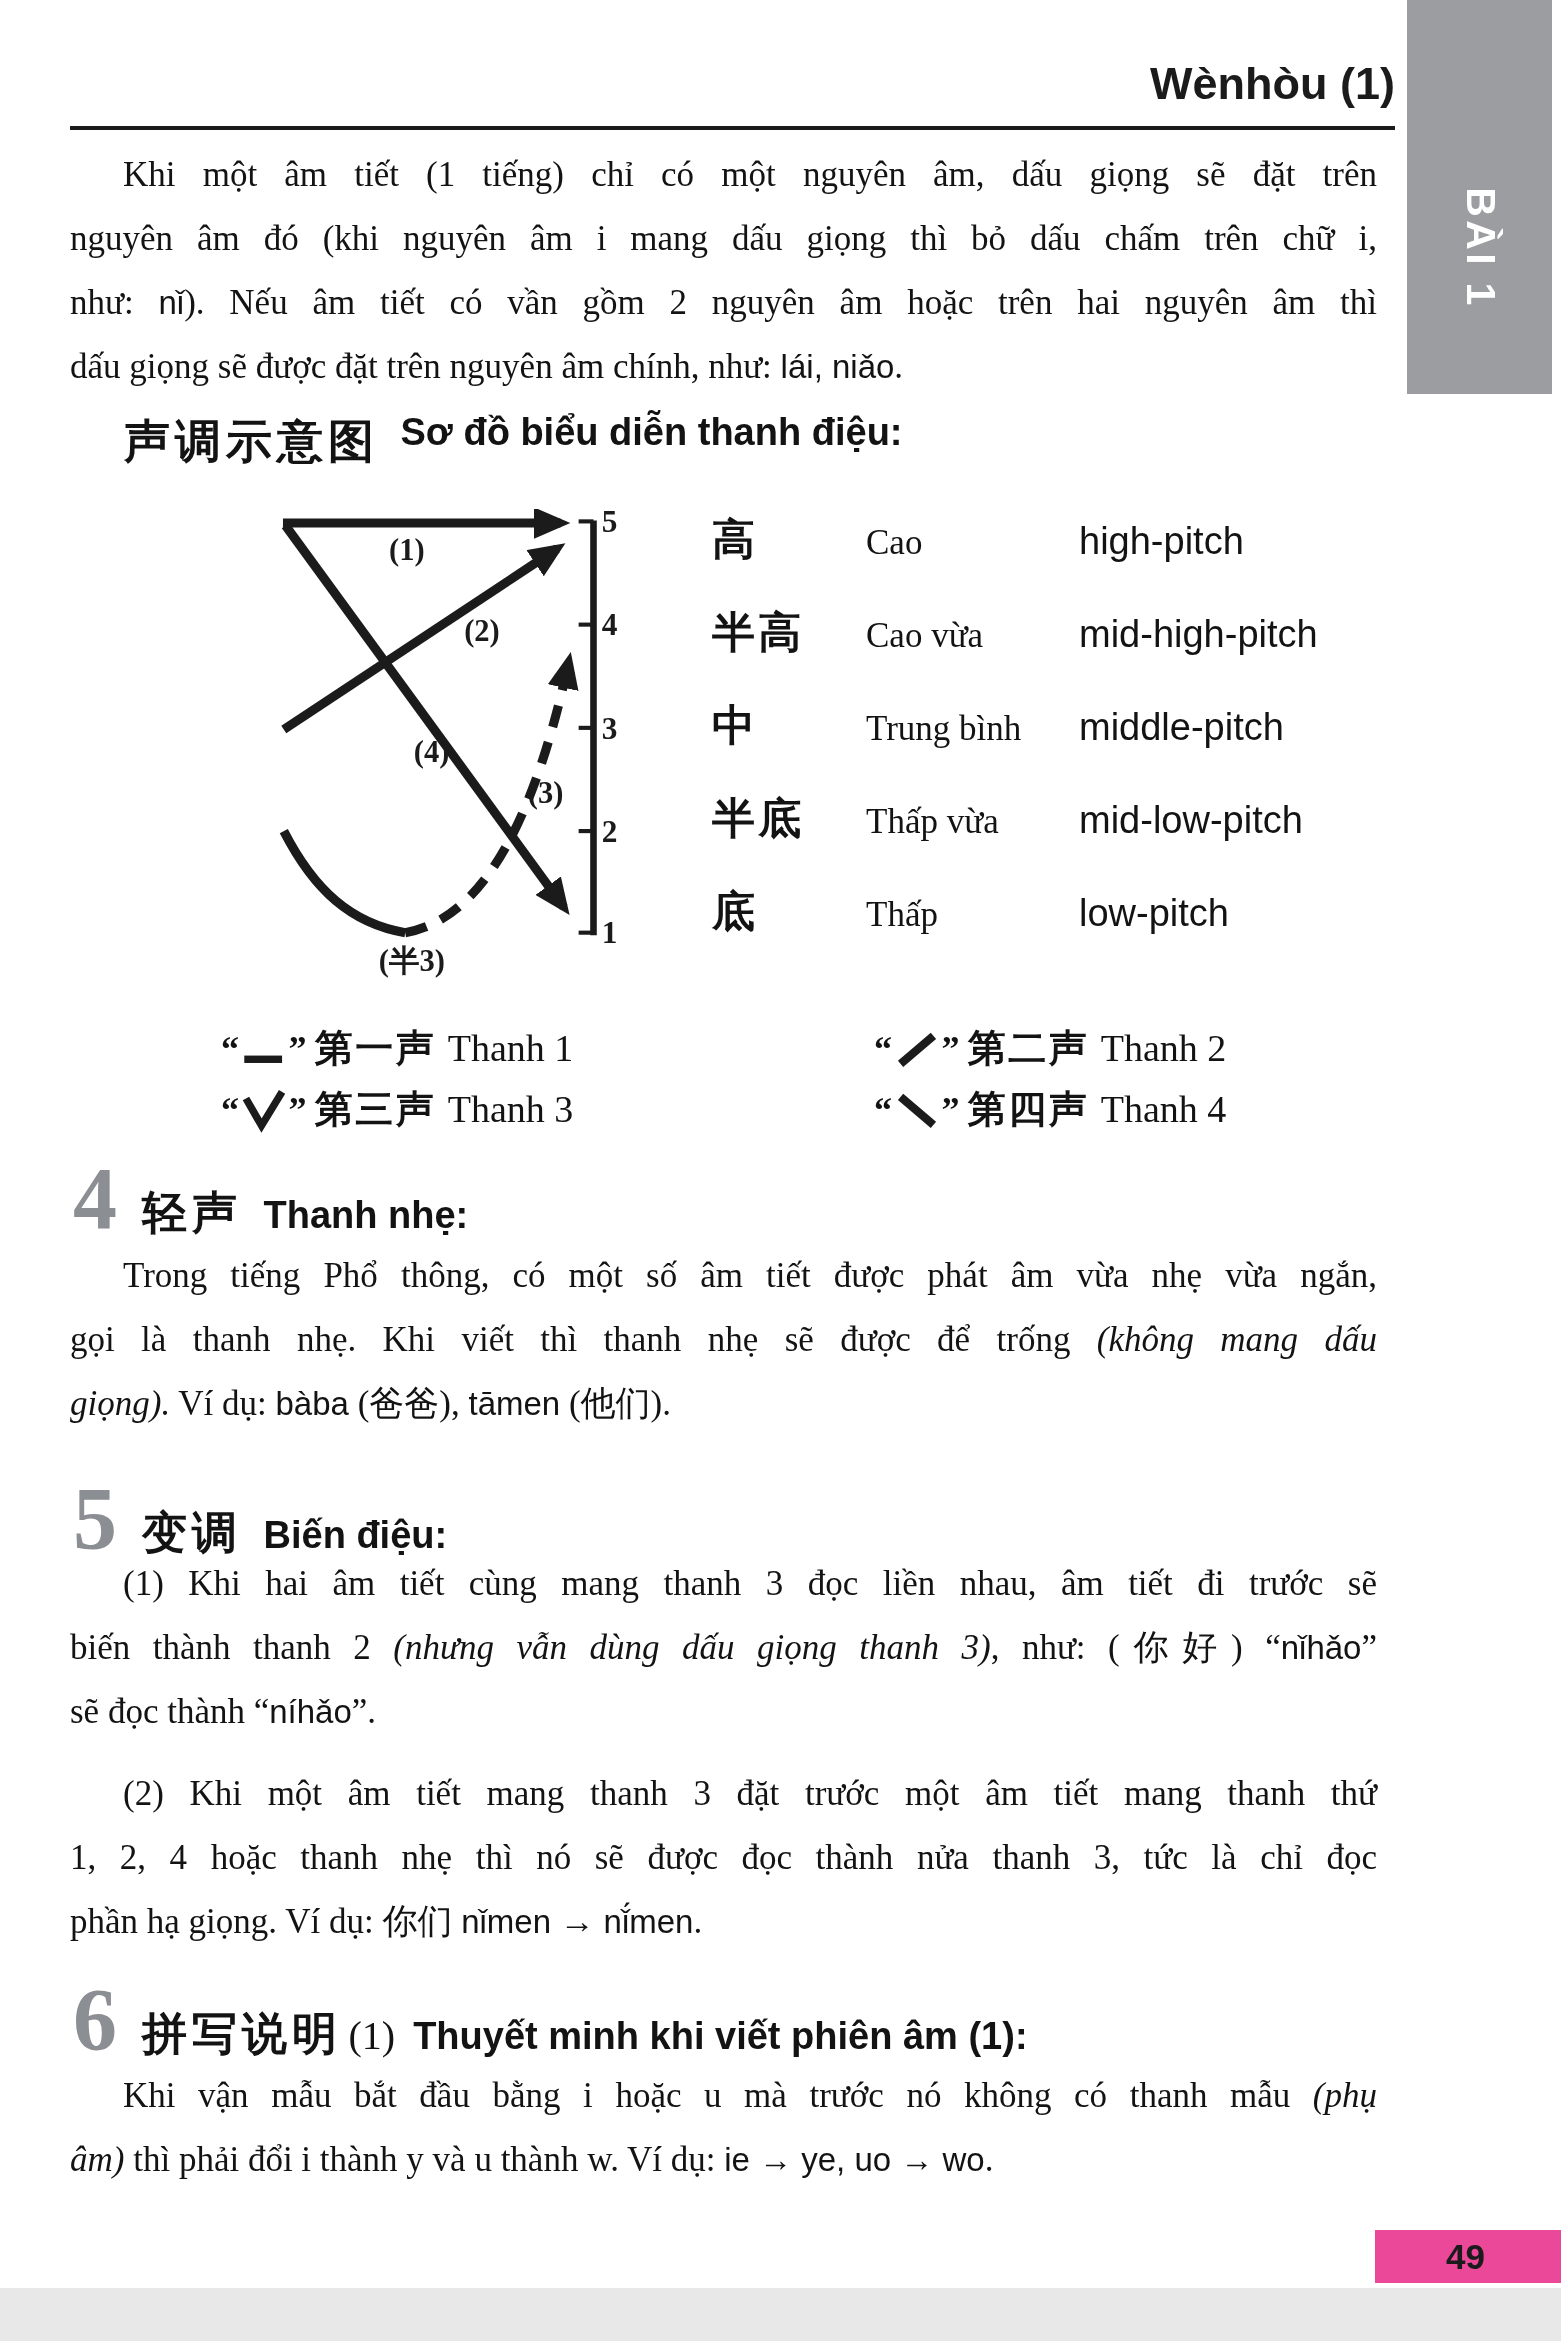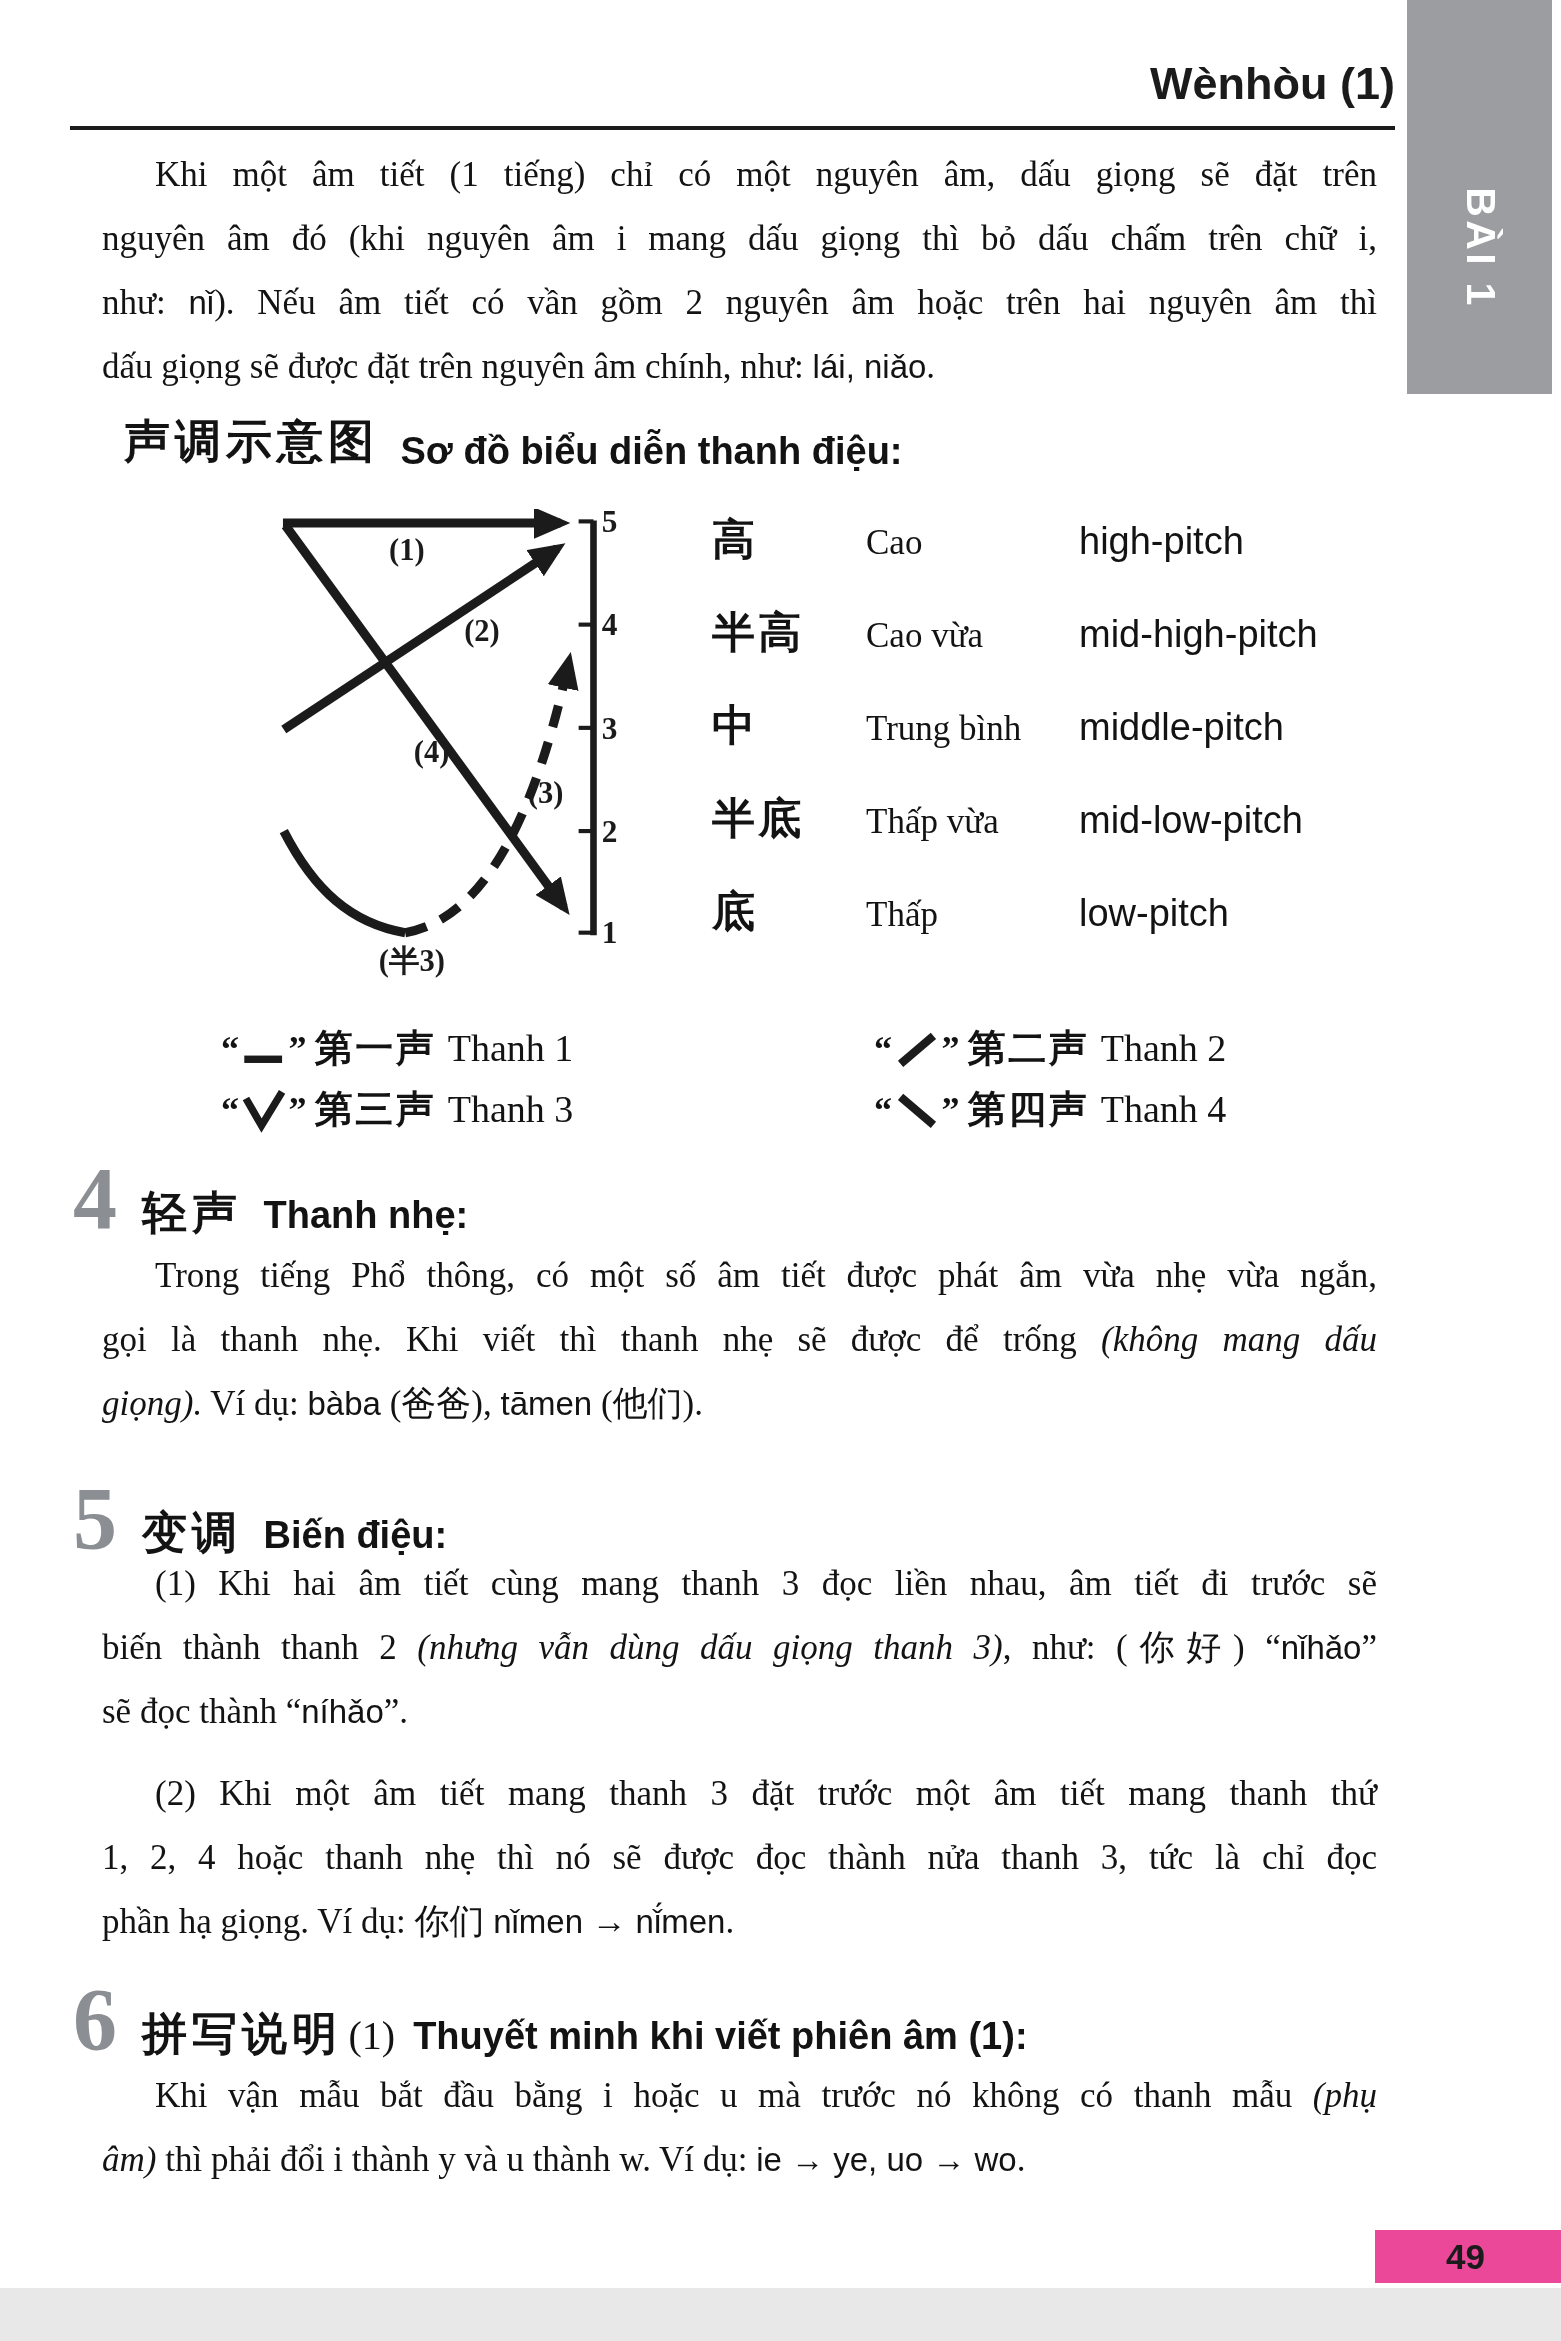--- a/index.html
+++ b/index.html
@@ -12,29 +12,29 @@
   .header-rule{position:absolute;left:70px;top:126px;width:1325px;height:4.1px;background:#1b1b1b;}
 
   
   .side-tab{position:absolute;left:1407px;top:0;width:145px;height:394px;background:#9b9da1;}
   .side-tab-label{position:absolute;left:50%;top:248px;transform:translate(-50%,-50%) rotate(90deg);
                   white-space:nowrap;font-family:"Liberation Sans",sans-serif;font-weight:bold;
                   font-size:41px;letter-spacing:3.3px;color:#ffffff;}
 
   
   .para{position:absolute;left:70px;width:1307px;font-size:35px;line-height:64px;}
-  .tline{text-align:justify;text-align-last:justify;white-space:normal;margin-left:32px;}
+  .tline{text-align:justify;text-align-last:justify;white-space:normal;}
   .tline.last{text-align-last:left;}
   .tline.ind{text-indent:53px;}
   .py{font-family:"Liberation Sans",sans-serif;font-size:33px;}
   .it{font-style:italic;}
   .cjk{font-family:"Liberation Serif","DejaVu Sans",serif;}
 
   
-  .diagram-heading{position:absolute;left:124px;top:411px;display:flex;align-items:flex-end;}
+  .diagram-heading{position:absolute;left:124px;top:411px;display:flex;align-items:flex-start;}
   .diagram-heading .zh{font-size:46px;font-weight:bold;margin-right:21.5px;letter-spacing:5px;}
   .diagram-heading .vi{font-family:"Liberation Sans",sans-serif;font-weight:bold;font-size:38px;}
 
   
   .tone-diagram{position:absolute;left:273px;top:509px;}
 
   
   .ptable{position:absolute;left:712px;top:511px;}
   .prow{display:grid;grid-template-columns:154px 213px auto;align-items:baseline;height:93px;}
   .pzh{font-size:43px;font-weight:bold;letter-spacing:3.3px;}

